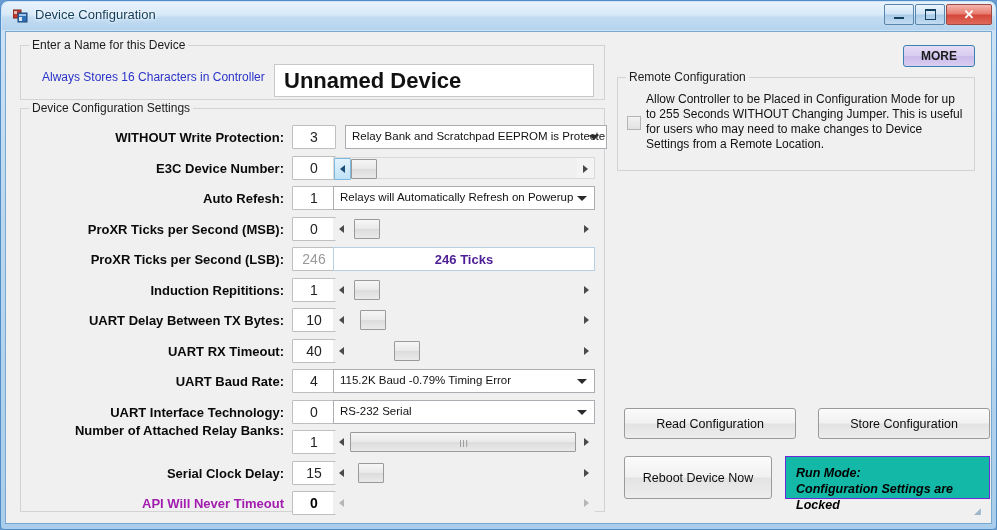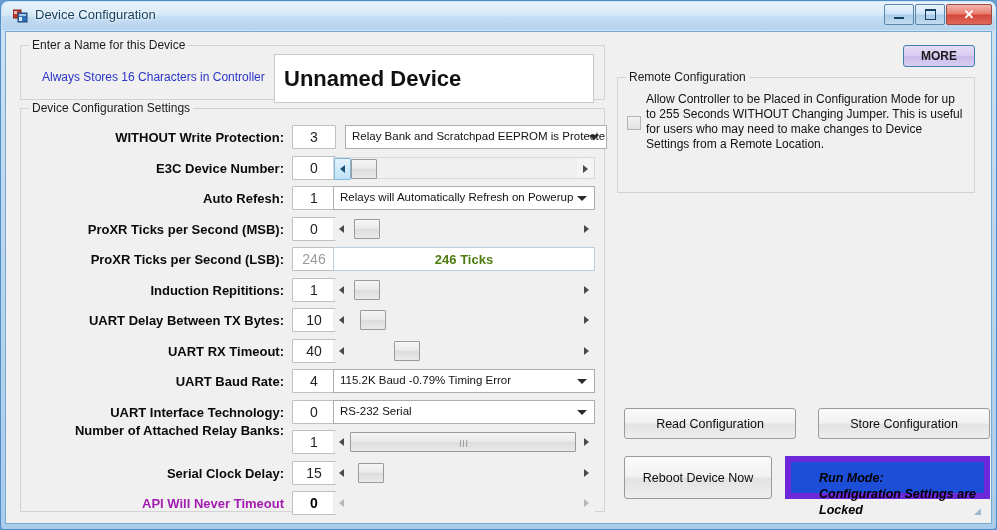--- a/index.html
+++ b/index.html
@@ -56,21 +56,21 @@
          box-sizing:border-box;}
   .combo .ctext{position:absolute;left:6px;top:4px;font-size:11.5px;color:#111;
          white-space:nowrap;overflow:hidden;}
   .combo .carrow{position:absolute;right:7px;top:9px;width:0;height:0;
          border-left:5px solid transparent;border-right:5px solid transparent;
          border-top:5px solid #2a2a2a;}
 
   
   .tickbox{position:absolute;height:24px;background:#fff;border:1px solid #b8cfe0;
            box-sizing:border-box;display:flex;align-items:center;justify-content:center;
-           font-size:13px;font-weight:bold;color:#4d7c0f;}
+           font-size:13px;font-weight:bold;color:#4c1d95;}
 
   
   .hsb{position:absolute;height:22px;background:#f0f0f0;border:none;box-sizing:border-box;}
   .hsb .track{position:absolute;left:17px;right:17px;top:0;bottom:0;background:#f0f0f0;}
   .hsb .arr{position:absolute;top:0;width:17px;height:22px;
             display:flex;align-items:center;justify-content:center;}
   .hsb .arr.l{left:0;} .hsb .arr.r{right:0;}
   .hsb .arr i{display:block;width:0;height:0;}
   .hsb .arr.l i{border-top:4px solid transparent;border-bottom:4px solid transparent;
                 border-right:5px solid #4a4a4a;}
@@ -96,22 +96,22 @@
        background:linear-gradient(180deg,#e6ddf6 0%,#d8ccf0 48%,#cabcea 52%,#d9cdf1 100%);
        font-weight:bold;font-size:12px;color:#1a1a1a;}
 
   
   .cbx{position:absolute;width:14px;height:14px;border:1px solid #b5b5b5;
        background:linear-gradient(180deg,#f2f2f2,#e2e2e2);box-sizing:border-box;}
 
   .desc{position:absolute;font-size:12px;color:#111;line-height:15px;}
 
   
-  .status{position:absolute;background:#1d4ed8;border:6px solid #6d28d9;box-sizing:border-box;
-          padding:8px 0 0 28px;}
+  .status{position:absolute;background:#14b8a6;border:1px solid #6d28d9;box-sizing:border-box;
+          padding:8px 0 0 10px;}
   .status div{font-size:12.5px;font-weight:bold;font-style:italic;color:#000;line-height:16px;}
 
   .namelabel{position:absolute;font-size:12px;color:#2a33c8;white-space:nowrap;}
   .nametext{position:absolute;background:#fff;border:1px solid #c8c8c8;box-sizing:border-box;
             display:flex;align-items:center;padding-left:10px;
             font-size:22px;font-weight:bold;color:#111;}
   .grip-corner{position:absolute;right:7px;bottom:7px;width:10px;height:10px;color:#9fb7cb;
             font-size:9px;}
 </style>
 </head>
@@ -142,21 +142,21 @@
     </div>
 
     <div class="frame-inner">
 
       <div class="btn more" style="left:897px;top:13px;width:72px;height:22px;">MORE</div>
 
       <div class="gb" style="left:14px;top:13px;width:585px;height:55px;">
         <div class="gb-title">Enter a Name for this Device</div>
       </div>
       <div class="namelabel" style="left:36px;top:38px;">Always Stores 16 Characters in Controller</div>
-      <div class="nametext" style="left:268px;top:22px;width:320px;height:49px;padding-left:9px;">Unnamed Device</div>
+      <div class="nametext" style="left:268px;top:32px;width:320px;height:33px;padding-left:9px;">Unnamed Device</div>
 
       <div class="gb" style="left:14px;top:76px;width:585px;height:404px;">
         <div class="gb-title">Device Configuration Settings</div>
       </div>
       <div id="rows">
           <div class="rowlabel" style="left: 20px; top: 99px; width: 258px;">WITHOUT Write Protection:</div>
           <div class="valbox" style="left: 286px; top: 93px;">3</div>
           <div class="combo" style="left: 327px; top: 93px; width: 262px; margin-left: 12px;">
             <div class="ctext">Relay Bank and Scratchpad EEPROM is Protecte</div>
             <div class="carrow"></div>
@@ -274,21 +274,21 @@
             <div class="track"></div>
             <div class="arr l">
               <i></i>
             </div>
             <div class="arr r">
               <i></i>
             </div>
           </div>
         </div>
 
-      <div class="gb" style="left:611px;top:45px;width:358px;height:116px;">
+      <div class="gb" style="left:611px;top:45px;width:358px;height:94px;">
         <div class="gb-title">Remote Configuration</div>
       </div>
       <div class="cbx" style="left:621px;top:84px;"></div>
       <div class="desc" style="left:640px;top:60px;width:318px;">Allow Controller to be Placed in Configuration Mode for up to 255 Seconds WITHOUT Changing Jumper.  This is useful for users who may need to make changes to Device Settings from a Remote Location.</div>
 
       <div class="btn" style="left:618px;top:376px;width:172px;height:31px;">Read Configuration</div>
       <div class="btn" style="left:812px;top:376px;width:172px;height:31px;">Store Configuration</div>
       <div class="btn" style="left:618px;top:424px;width:148px;height:43px;">Reboot Device Now</div>
 
       <div class="status" style="left:779px;top:424px;width:205px;height:43px;">

